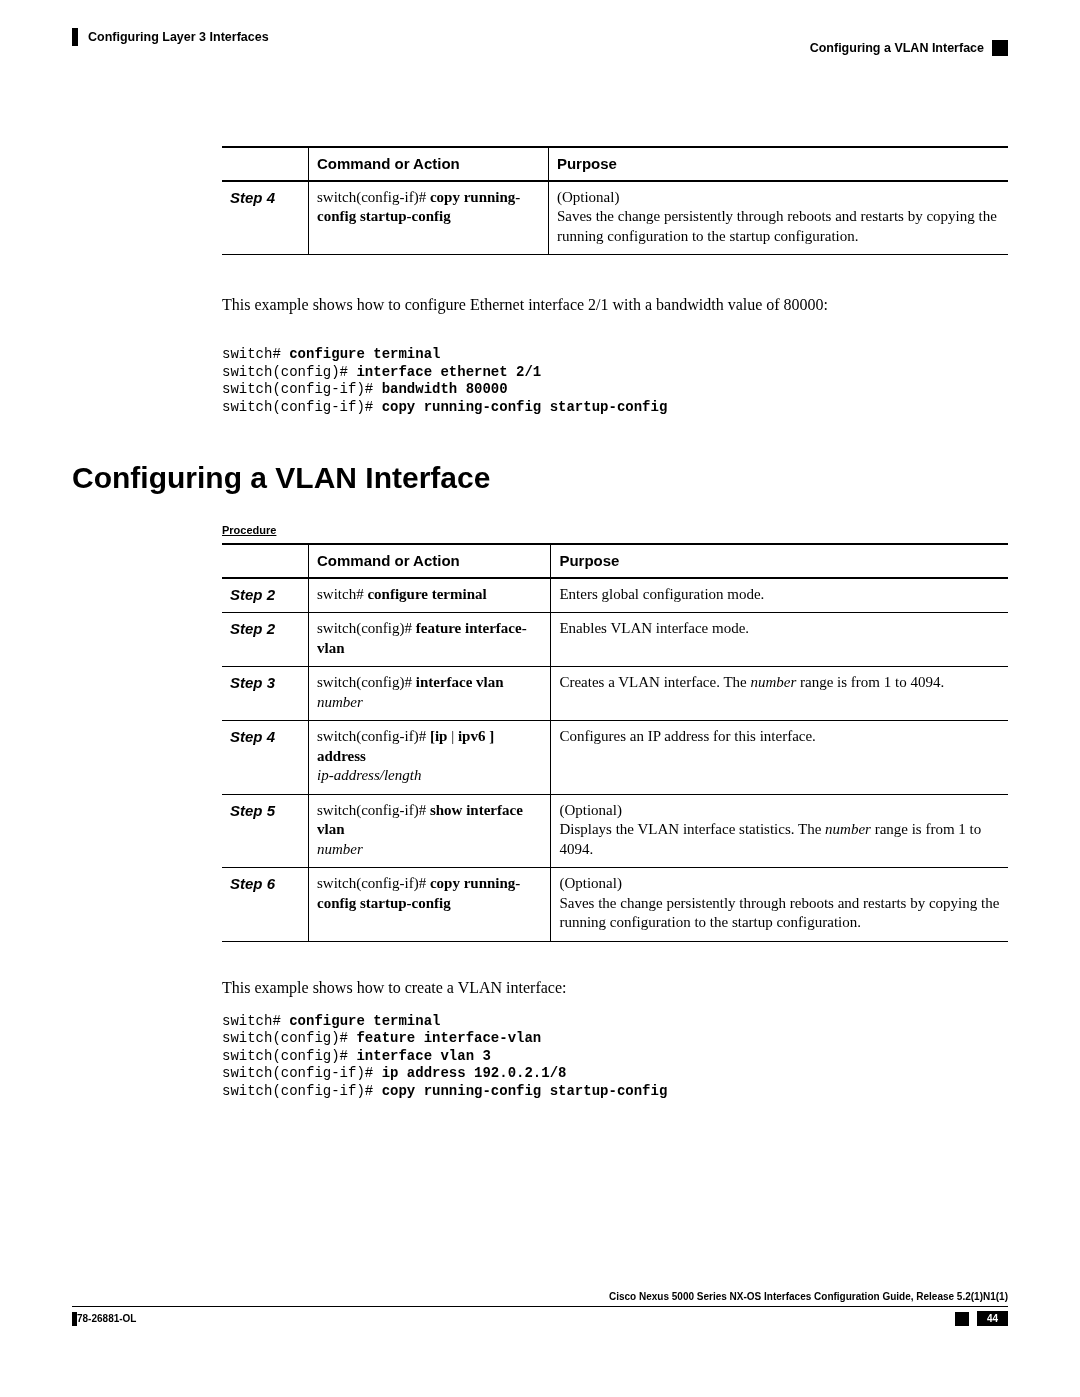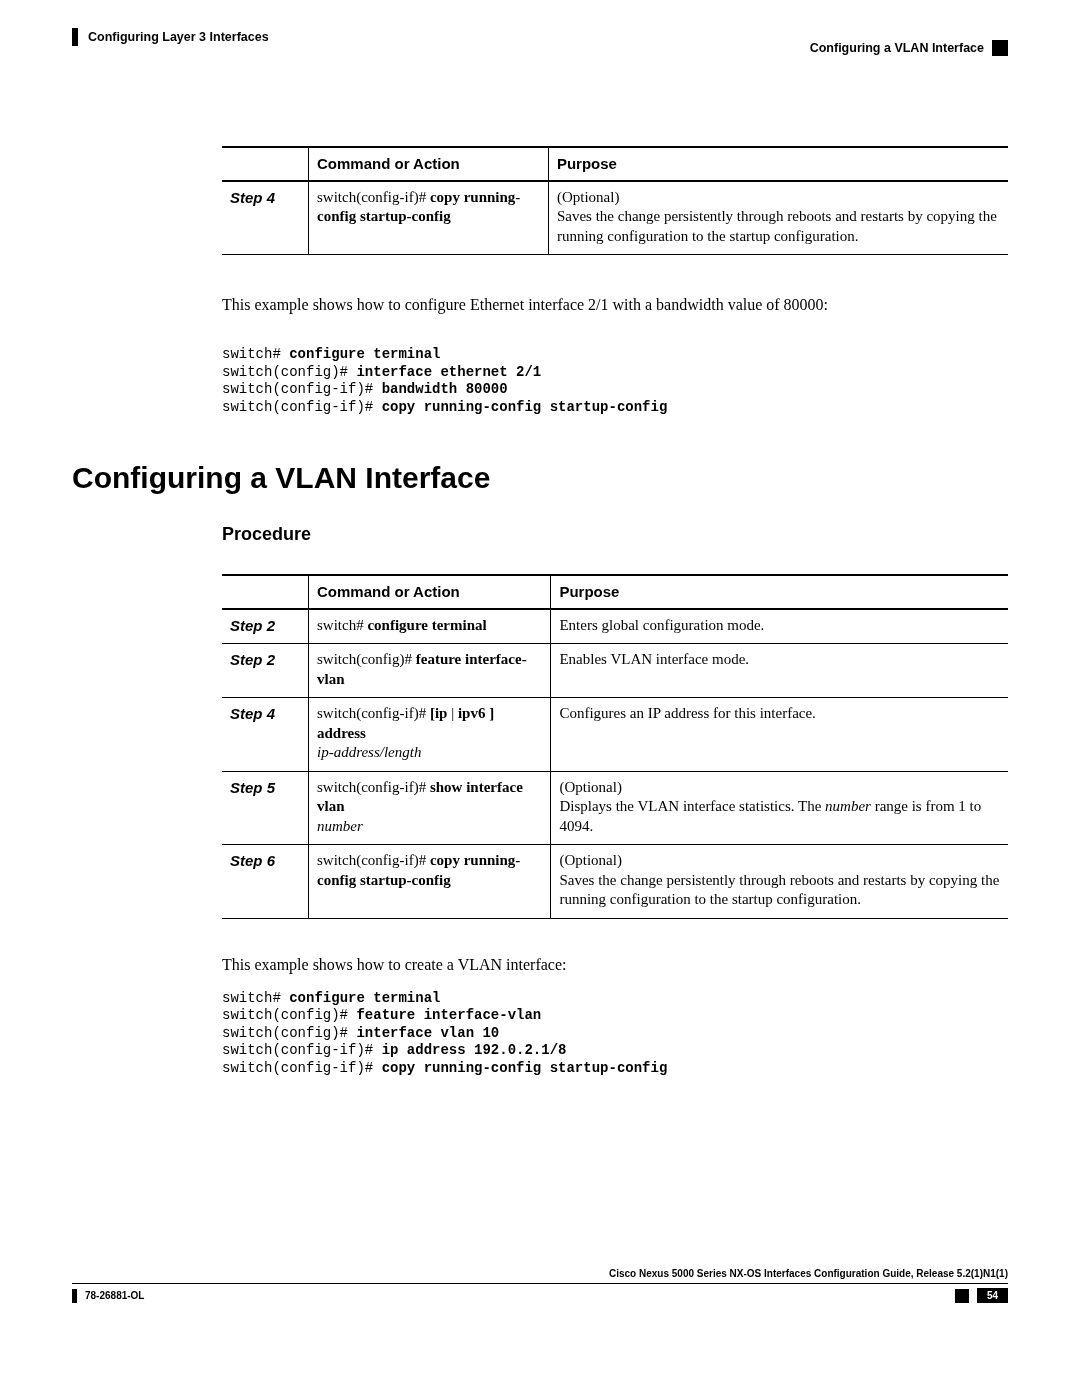--- a/index.html
+++ b/index.html
@@ -105,22 +105,23 @@
   pre.code b { font-weight: bold; }
   h1.section-title {
     font-family: Arial, Helvetica, sans-serif;
     font-weight: bold;
     font-size: 30px;
     margin: 42px 0 26px 0;
   }
   .subhead {
     font-family: Arial, Helvetica, sans-serif;
     font-weight: bold;
-    font-size: 18px;
-    margin-bottom: 28px;
+    font-size: 11px;
+    margin-bottom: 6px;
+    text-decoration: underline;
   }
   .footer {
     position: relative;
     margin-top: 190px;
     font-family: Arial, Helvetica, sans-serif;
     font-size: 10px;
     font-weight: bold;
   }
   .footer-title {
     text-align: right;
@@ -129,21 +130,20 @@
   .footer-row {
     display: flex;
     justify-content: space-between;
     align-items: center;
     border-top: 1.5px solid #000;
     padding-top: 4px;
   }
   .footer-left {
     display: flex;
     align-items: center;
-    gap: 8px;
   }
   .footer-left .bar {
     width: 5px;
     height: 14px;
     background: #000;
   }
   .footer-right {
     display: flex;
     align-items: center;
     gap: 8px;
@@ -225,20 +225,25 @@
       <td class="step-col">Step 2</td>
       <td class="cmd-col"><span>switch# </span><span class="bold">configure terminal</span></td>
       <td>Enters global configuration mode.</td>
     </tr>
     <tr>
       <td class="step-col">Step 2</td>
       <td class="cmd-col"><span>switch(config)# </span><span class="bold">feature interface-vlan</span></td>
       <td>Enables VLAN interface mode.</td>
     </tr>
     <tr>
+      <td class="step-col">Step 3</td>
+      <td class="cmd-col"><span>switch(config)# </span><span class="bold">interface vlan </span><span class="italic">number</span></td>
+      <td><span>Creates a VLAN interface. The </span><span class="italic">number</span><span> range is from 1 to 4094.</span></td>
+    </tr>
+    <tr>
       <td class="step-col">Step 4</td>
       <td class="cmd-col"><span>switch(config-if)# </span><span class="bold">[ip </span><span>| </span><span class="bold">ipv6 ] address</span><br><span class="italic">ip-address/length</span></td>
       <td>Configures an IP address for this interface.</td>
     </tr>
     <tr>
       <td class="step-col">Step 5</td>
       <td class="cmd-col"><span>switch(config-if)# </span><span class="bold">show interface vlan</span><br><span class="italic">number</span></td>
       <td><span>(Optional)</span><br><span>Displays the VLAN interface statistics. The </span><span class="italic">number</span><span> range is from 1 to 4094.</span></td>
     </tr>
     <tr>
@@ -246,30 +251,30 @@
       <td class="cmd-col"><span>switch(config-if)# </span><span class="bold">copy running-config startup-config</span></td>
       <td><span>(Optional)</span><br><span>Saves the change persistently through reboots and restarts by copying the running configuration to the startup configuration.</span></td>
     </tr>
   </tbody>
 </table>
 
 <p class="para2">This example shows how to create a VLAN interface:</p>
 
 <pre class="code"><span>switch# </span><b>configure terminal</b>
 <span>switch(config)# </span><b>feature interface-vlan</b>
-<span>switch(config)# </span><b>interface vlan 10</b>
+<span>switch(config)# </span><b>interface vlan 3</b>
 <span>switch(config-if)# </span><b>ip address 192.0.2.1/8</b>
 <span>switch(config-if)# </span><b>copy running-config startup-config</b></pre>
 </div>
 
 <div class="footer">
   <div class="footer-title">Cisco Nexus 5000 Series NX-OS Interfaces Configuration Guide, Release 5.2(1)N1(1)</div>
   <div class="footer-row">
     <div class="footer-left">
       <div class="bar"></div>
       <span>78-26881-OL</span>
     </div>
     <div class="footer-right">
       <div class="box"></div>
-      <span class="page">54</span>
+      <span class="page">44</span>
     </div>
   </div>
 </div>
 
 </body></html>

